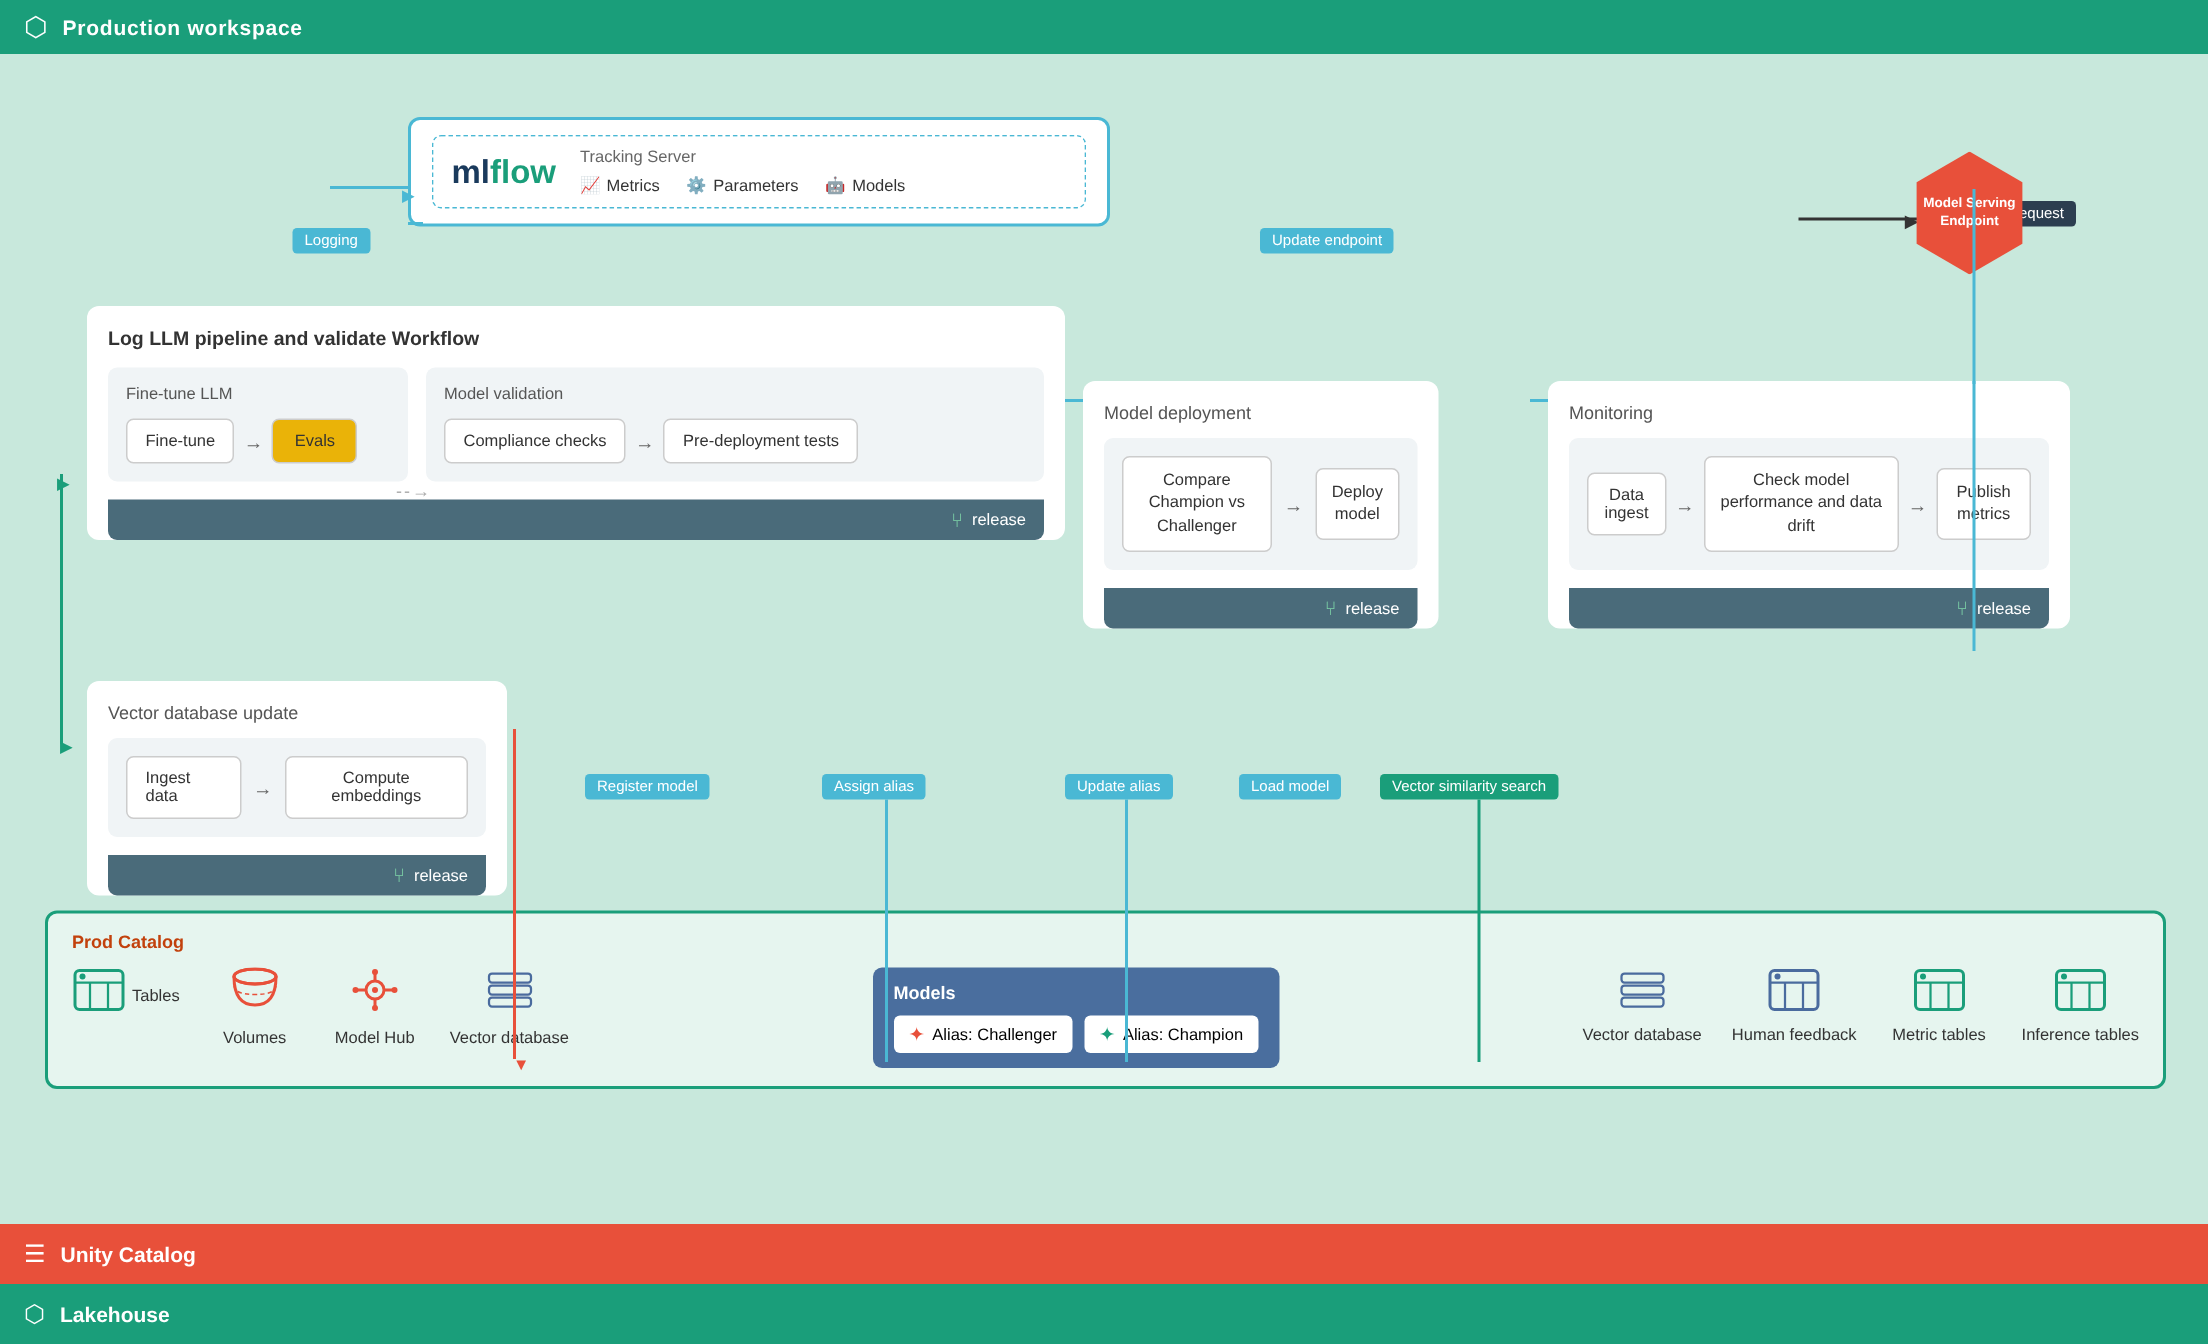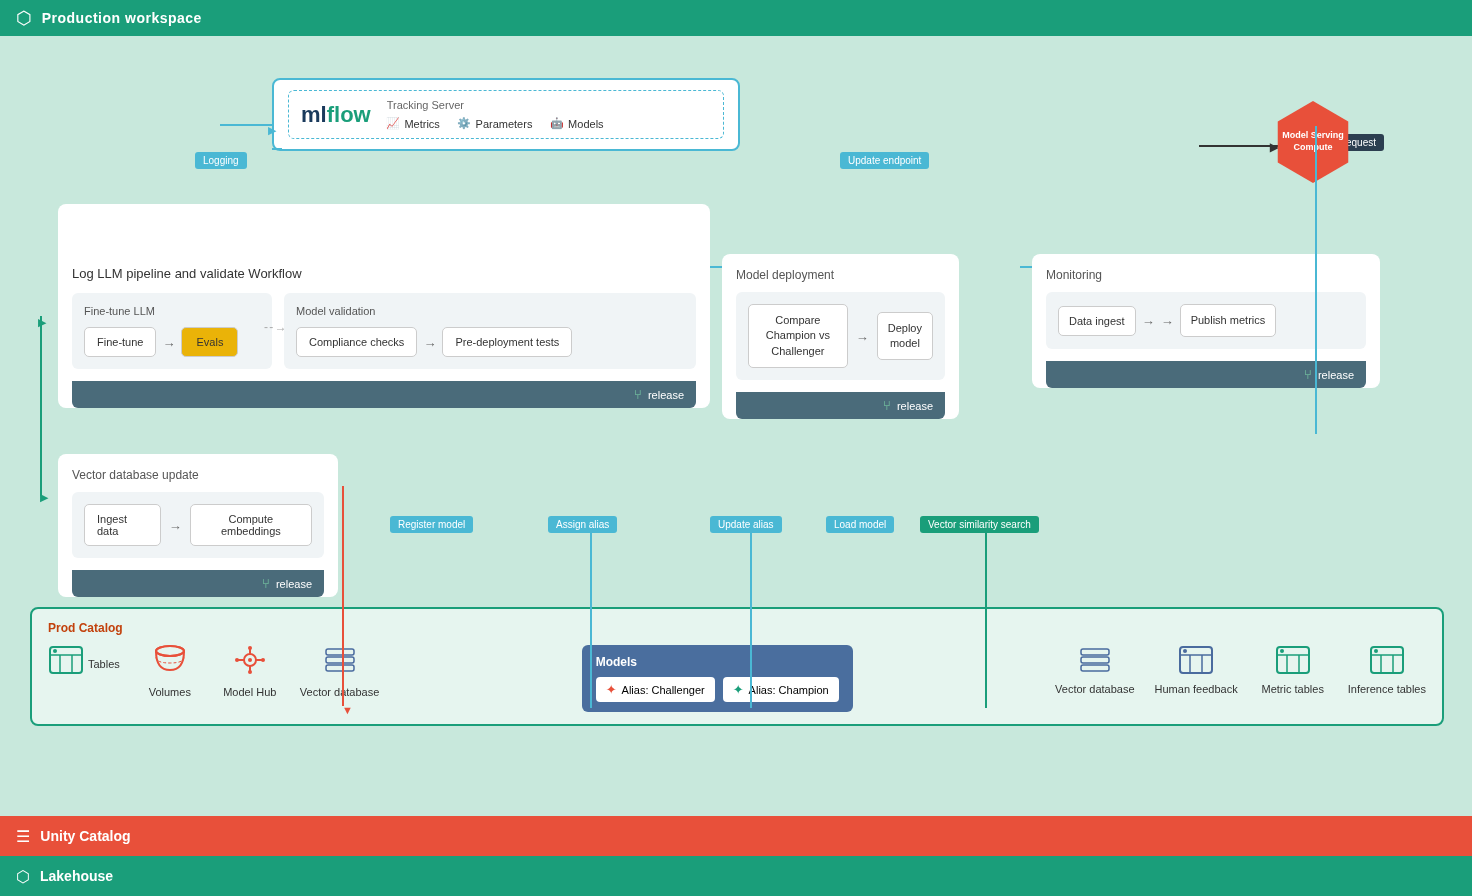--- a/index.html
+++ b/index.html
@@ -56,26 +56,26 @@
 
   <div class="badge" style="top:116px;left:840px;">Update endpoint</div>
 
   <div style="position:absolute;top:98px;right:88px;background:#2c3e50;color:white;font-size:10px;padding:3px 8px;border-radius:3px;white-space:nowrap;">REST API request</div>
 
   <div style="position:absolute;top:109px;right:193px;width:80px;border-top:2px solid #333;"></div>
   <div style="position:absolute;top:104px;right:193px;color:#333;font-size:12px;">▶</div>
 
   <div style="position:absolute;top:65px;right:118px;">
     <div style="width:82px;height:82px;background:#e8503a;clip-path:polygon(50% 0%,93% 25%,93% 75%,50% 100%,7% 75%,7% 25%);display:flex;align-items:center;justify-content:center;text-align:center;padding:8px;">
-      <span style="color:white;font-size:9px;font-weight:700;line-height:1.3;">Model Serving Compute</span>
+      <span style="color:white;font-size:9px;font-weight:700;line-height:1.3;">Model Serving Endpoint</span>
     </div>
   </div>
 
   <div style="position:absolute;top:168px;left:58px;width:652px;background:white;border-radius:8px;padding:14px 14px 0 14px;">
-    <div style="font-size:13px;color:#333;margin-bottom:12px;font-weight:400;margin-top:48px;">Log LLM pipeline and validate Workflow</div>
+    <div style="font-size:13px;color:#333;margin-bottom:12px;font-weight:700;">Log LLM pipeline and validate Workflow</div>
     <div style="display:flex;gap:12px;margin-bottom:0;">
 
       <div style="background:#f0f4f6;border-radius:6px;padding:12px;width:200px;flex-shrink:0;">
         <div style="font-size:11px;color:#555;margin-bottom:10px;">Fine-tune LLM</div>
         <div style="display:flex;align-items:center;gap:6px;">
           <div style="background:white;border:1.5px solid #ccc;border-radius:5px;padding:8px 12px;font-size:11px;color:#333;">
             <span>Fine-tune</span>
           </div>
           <span style="color:#666;font-size:13px;">→</span>
           <div style="background:#eab308;border:1.5px solid #ccc;border-radius:5px;padding:8px 14px;font-size:11px;color:#333;">
@@ -126,20 +126,23 @@
   </div>
 
   <div style="position:absolute;top:218px;left:1032px;width:348px;background:white;border-radius:8px;padding:14px 14px 0 14px;">
     <div style="font-size:12px;color:#555;margin-bottom:10px;">Monitoring</div>
     <div style="background:#f0f4f6;border-radius:6px;padding:12px;">
       <div style="display:flex;align-items:center;gap:6px;">
         <div style="background:white;border:1.5px solid #ccc;border-radius:5px;padding:8px 10px;font-size:11px;color:#333;text-align:center;">
           <span>Data ingest</span>
         </div>
         <span style="color:#666;font-size:13px;">→</span>
+        <div style="background:white;border:1.5px solid #ccc;border-radius:5px;padding:8px 10px;font-size:11px;color:#333;text-align:center;line-height:1.4;">
+          <span>Check model performance and data drift</span>
+        </div>
         <span style="color:#666;font-size:13px;">→</span>
         <div style="background:white;border:1.5px solid #ccc;border-radius:5px;padding:8px 10px;font-size:11px;color:#333;text-align:center;line-height:1.4;">
           <span>Publish metrics</span>
         </div>
       </div>
     </div>
     <div style="background:#4a6b7a;border-radius:0 0 6px 6px;padding:6px 12px;display:flex;align-items:center;gap:6px;margin-top:12px;justify-content:flex-end;">
       <span style="color:#7dd4a8;font-size:13px;">⑂</span>
       <span style="color:white;font-size:11px;">release</span>
     </div>

